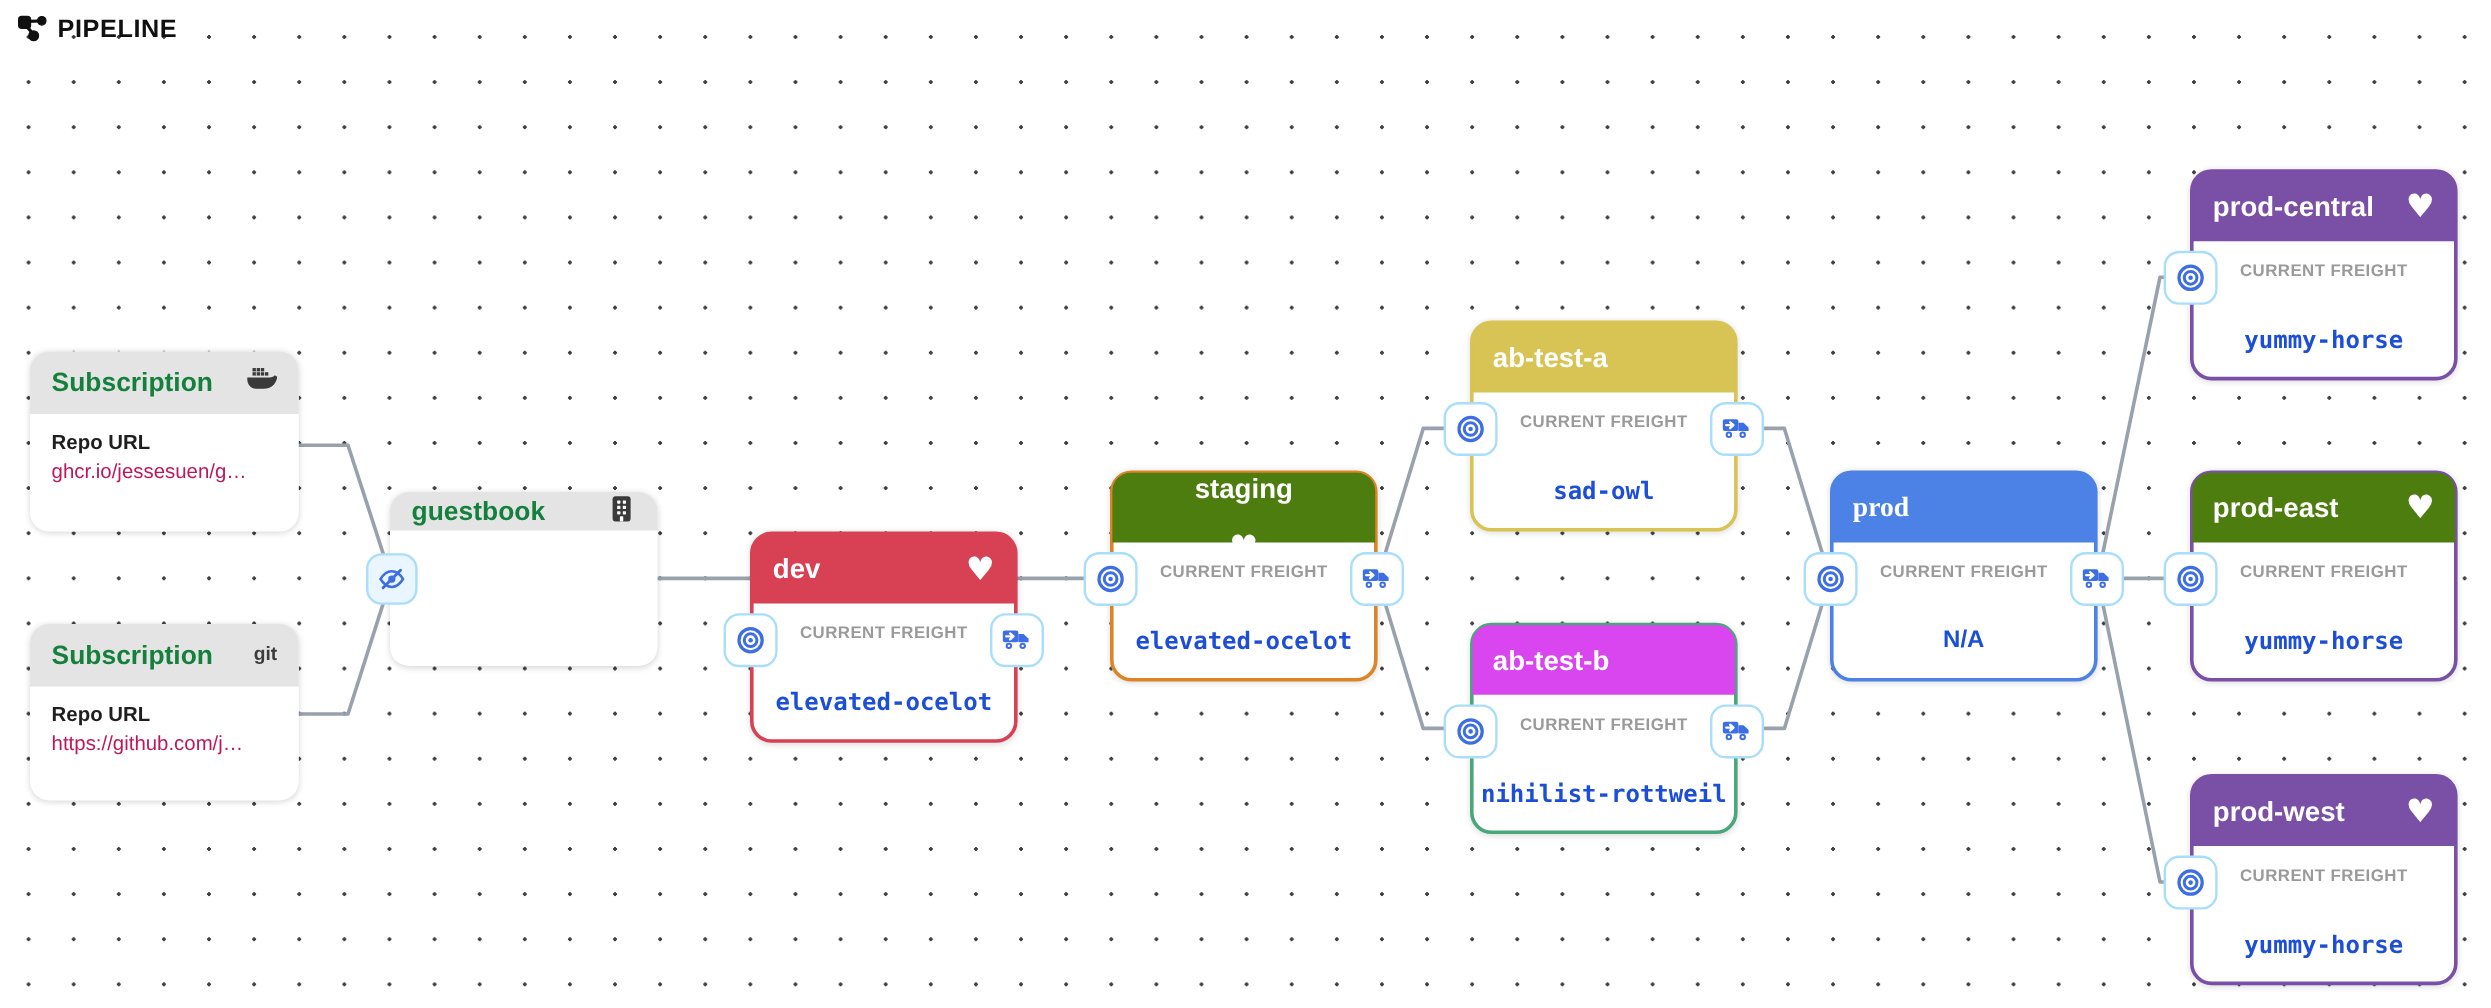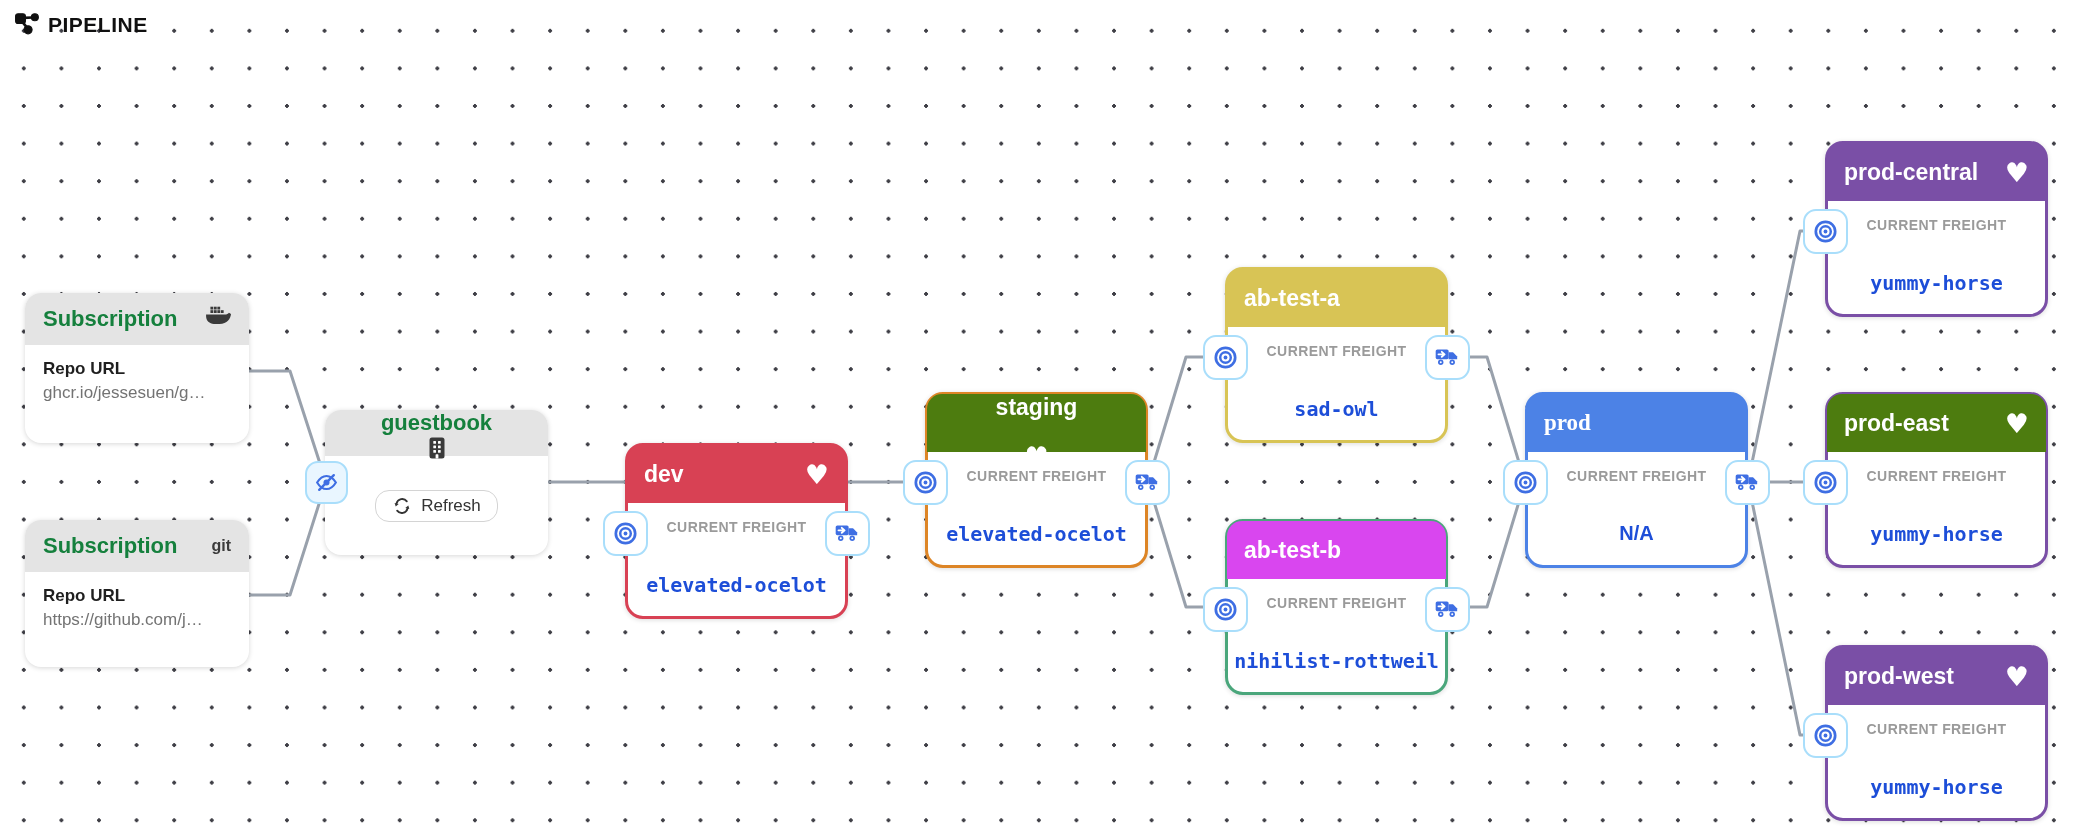--- a/index.html
+++ b/index.html
@@ -19,22 +19,22 @@
   svg.edges polyline{fill:none;stroke:#99a1ac;stroke-width:3;stroke-linejoin:round;stroke-linecap:round;}
   
   .card{position:absolute;z-index:3;border-radius:16px;background:#fff;
         box-shadow:0 1px 5px rgba(0,0,0,.16);}
   .card-header{height:52px;background:#e4e4e4;border-radius:16px 16px 0 0;
         display:flex;align-items:center;justify-content:space-between;padding:0 18px;}
   .card-title{font-size:22px;font-weight:bold;color:#15803d;}
   .git-label{font-size:16px;font-weight:bold;color:#3b3b3b;}
   .card-body{padding:14px 18px 0 18px;}
   .field-label{font-size:17px;font-weight:bold;color:#1f1f1f;margin-bottom:4px;}
-  .field-value{font-size:17px;color:#737373;}
-  .warehouse .card-header{height:46px;flex-direction:column;}
+  .field-value{font-size:17px;color:#be185d;}
+  .warehouse .card-header{height:32px;}
   .refresh-btn{display:flex;align-items:center;gap:9px;margin:34px auto 0 auto;
         padding:5px 16px;background:#fff;border:1px solid #d4d4d4;border-radius:14px;
         font-size:17px;color:#333;font-family:"Liberation Sans",sans-serif;cursor:pointer;}
   
   .stage{position:absolute;width:223px;height:176px;z-index:3;border:3px solid;
         border-radius:18px;background:#fff;box-shadow:0 1px 5px rgba(0,0,0,.14);box-sizing:border-box;}
   .stage-header{height:58px;margin:-1px;border-radius:15px 15px 0 0;
         display:flex;align-items:center;justify-content:space-between;padding:0 17px;gap:22px;}
   .stage-title{font-size:23px;font-weight:bold;color:#fff;}
   .heart{font-family:"DejaVu Sans",sans-serif;font-size:27px;color:#fff;line-height:1;cursor:pointer;}
@@ -131,37 +131,20 @@
             <rect x="13" y="5" width="2.7" height="2.7" rx="0.5"></rect>
           <rect x="8.3" y="9.5" width="2.7" height="2.7" rx="0.5"></rect>
             <rect x="13" y="9.5" width="2.7" height="2.7" rx="0.5"></rect>
           <rect x="8.3" y="14" width="2.7" height="2.7" rx="0.5"></rect>
             <rect x="13" y="14" width="2.7" height="2.7" rx="0.5"></rect>
           <rect x="10.6" y="18.3" width="2.8" height="4.2" rx="0.6"></rect>
         </g>
       </svg>
     </span>
   </div>
-  <div class="card-body" style="padding:0;">
-    <button class="refresh-btn">
-      <span style="display:flex;">
-        <svg viewBox="0 0 24 24" width="20" height="20">
-          <g stroke="#333" stroke-width="2.2" fill="none" stroke-linecap="round">
-            <path d="M17.8 6.4 A7 7 0 0 0 5.4 9"></path>
-            <path d="M6.2 17.6 A7 7 0 0 0 18.6 15"></path>
-          </g>
-          <g fill="#333">
-            <polygon points="3.1,8.3 8,9.7 4.5,12.6"></polygon>
-            <polygon points="20.9,15.7 16,14.3 19.5,11.4"></polygon>
-          </g>
-        </svg>
-      </span>
-      <span>Refresh</span>
-    </button>
-  </div>
 </div>
 
 <div class="eye-badge">
   <span style="display:flex;">
     <svg viewBox="0 0 24 24" width="25" height="25">
       <path d="M3 12c2.5-4.2 6-6.3 9-6.3s6.5 2.1 9 6.3c-2.5 4.2-6 6.3-9 6.3S5.5 16.2 3 12z" fill="none" stroke="#3e6ee3" stroke-width="2"></path>
       <circle cx="12" cy="12" r="2.9" fill="#3e6ee3"></circle>
       <line x1="5" y1="19" x2="19" y2="5" stroke="#3e6ee3" stroke-width="2.3" stroke-linecap="round"></line>
     </svg>
   </span>

